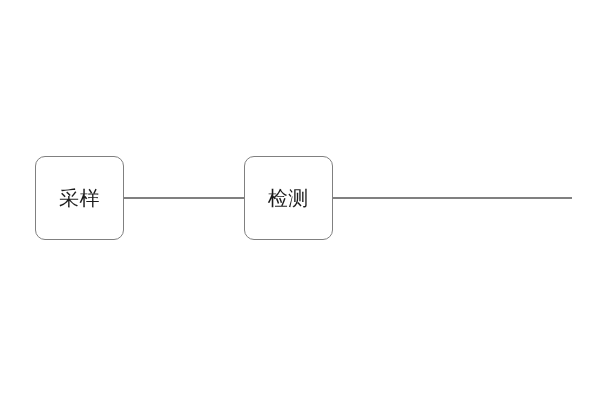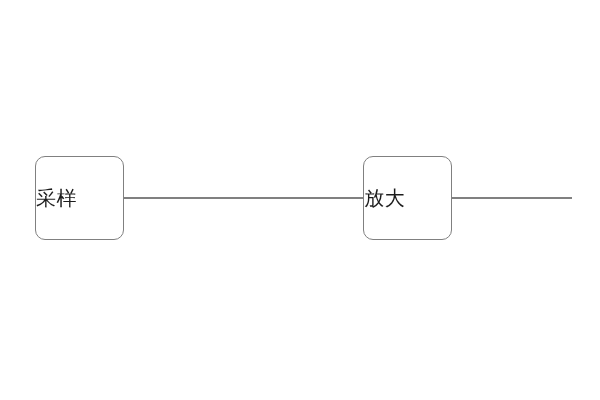--- a/index.html
+++ b/index.html
@@ -37,20 +37,21 @@
   .node-box {
     width: 89px;
     height: 84px;
     box-sizing: border-box;
     flex: 0 0 89px;
     background: #ffffff;
     border: 1.6px solid #808080;
     border-radius: 10px;
     display: flex;
     align-items: center;
+    justify-content: center;
   }
 
   .node-label {
     font-size: 20px;
     line-height: 1;
     color: #1c1c1c;
     letter-spacing: 0.5px;
     white-space: nowrap;
     font-weight: 400;
   }
@@ -68,25 +69,25 @@
 <div id="diagram-canvas">
 
   <div class="flow-row">
 
     <div class="node-box">
       <span class="node-label">采样</span>
     </div>
 
     <div class="connector"></div>
 
+    <div class="node-box">
+      <span class="node-label">检测</span>
+    </div>
 
     <div class="connector"></div>
 
-    <div class="node-box">
-      <span class="node-label">放大</span>
-    </div>
 
     <div class="connector"></div>
 
 
   </div>
 
 </div>
 
 </body></html>

